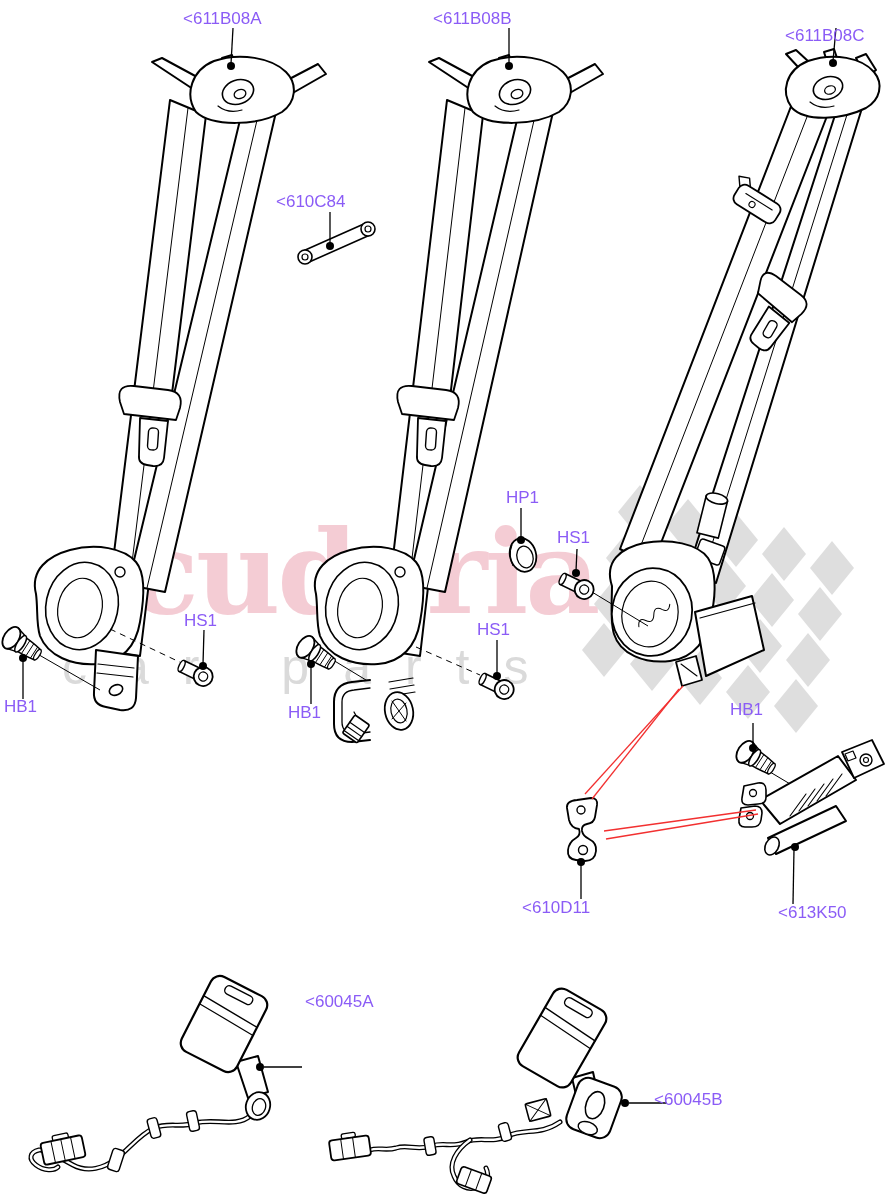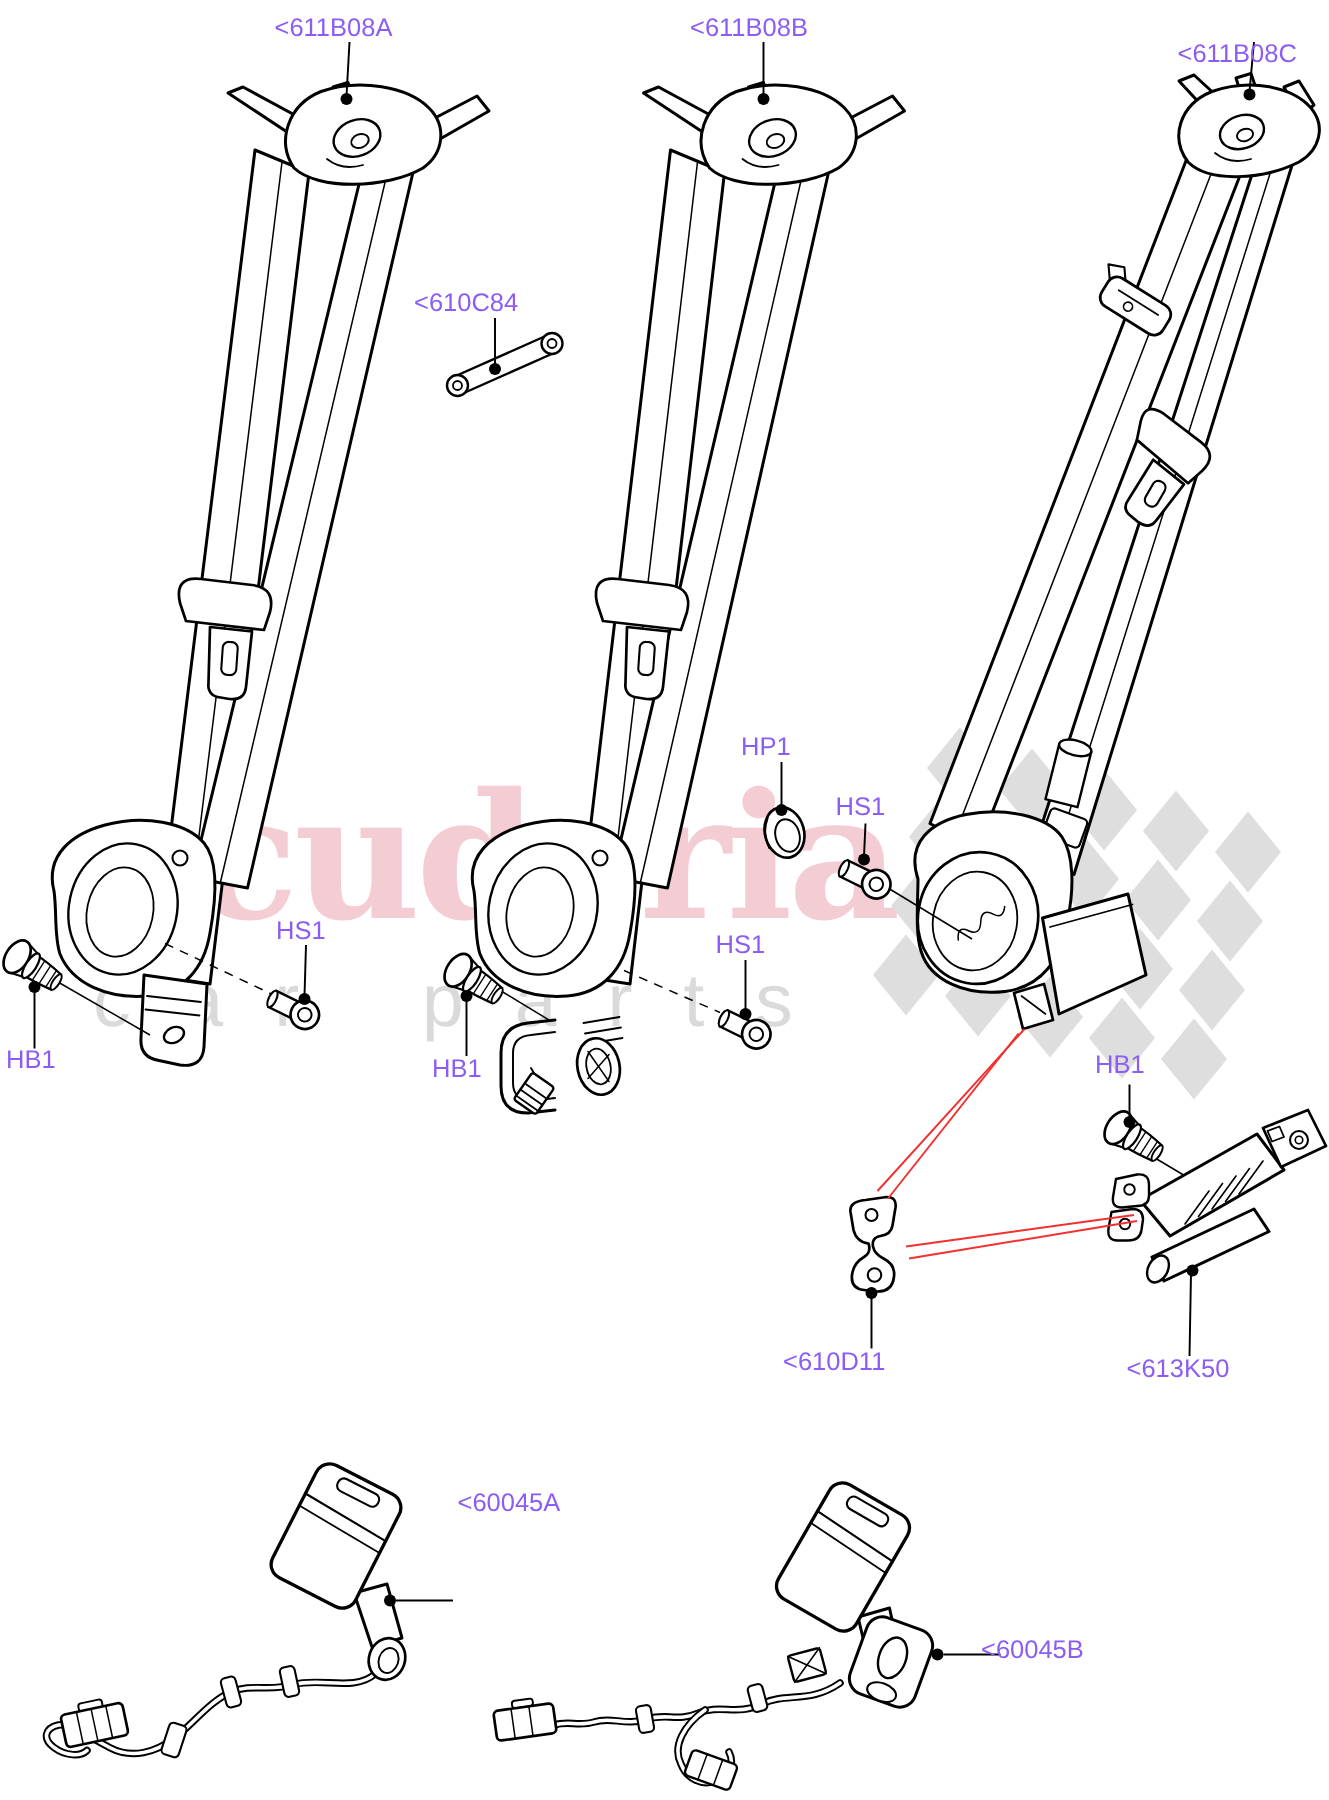--- a/index.html
+++ b/index.html
@@ -361,28 +361,28 @@
       <circle cx="311" cy="664" r="4"></circle>
       <circle cx="753" cy="748" r="4"></circle>
       <circle cx="581" cy="862" r="4"></circle>
       <circle cx="795" cy="847" r="4"></circle>
       <circle cx="260" cy="1067" r="4"></circle>
       <circle cx="625" cy="1103" r="4"></circle>
     </g>
   </svg>
 
   <div class="lbl" style="left:183px;top:9px">&lt;611B08A</div>
-  <div class="lbl" style="left:460px;top:9px">&lt;611B08B</div>
+  <div class="lbl" style="left:433px;top:9px">&lt;611B08B</div>
   <div class="lbl" style="left:785px;top:26px">&lt;611B08C</div>
   <div class="lbl" style="left:276px;top:192px">&lt;610C84</div>
-  <div class="lbl" style="left:494px;top:488px">HP1</div>
+  <div class="lbl" style="left:506px;top:488px">HP1</div>
   <div class="lbl" style="left:557px;top:528px">HS1</div>
   <div class="lbl" style="left:184px;top:611px">HS1</div>
   <div class="lbl" style="left:477px;top:620px">HS1</div>
   <div class="lbl" style="left:4px;top:697px">HB1</div>
   <div class="lbl" style="left:288px;top:703px">HB1</div>
   <div class="lbl" style="left:730px;top:700px">HB1</div>
   <div class="lbl" style="left:522px;top:898px">&lt;610D11</div>
-  <div class="lbl" style="left:751px;top:903px">&lt;613K50</div>
+  <div class="lbl" style="left:778px;top:903px">&lt;613K50</div>
   <div class="lbl" style="left:305px;top:992px">&lt;60045A</div>
   <div class="lbl" style="left:654px;top:1090px">&lt;60045B</div>
 
 </div>
 
 </body></html>

